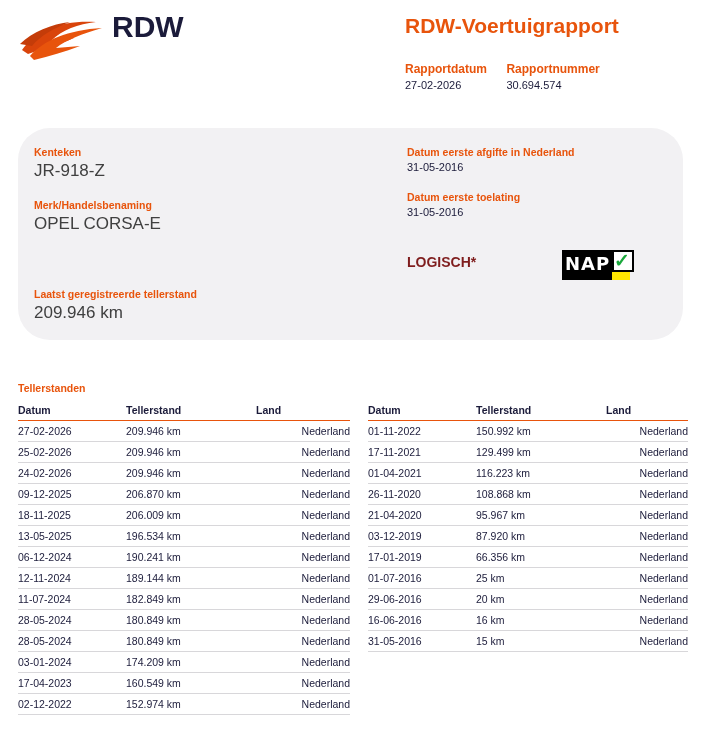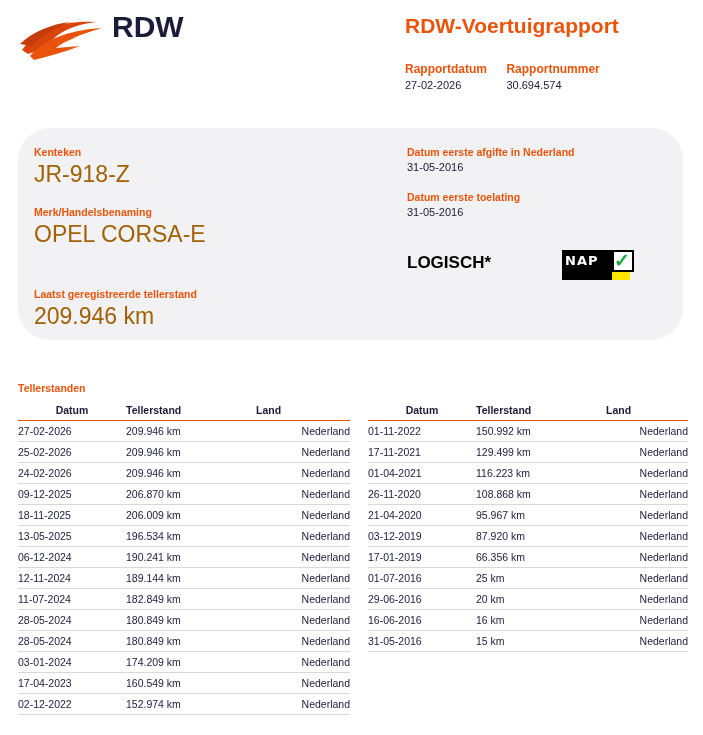--- a/index.html
+++ b/index.html
@@ -94,42 +94,42 @@
     top: 18px;
     width: 270px;
   }
   .fld-label {
     font-size: 10.5px;
     font-weight: bold;
     color: #e8540c;
     margin-bottom: 3px;
   }
   .fld-value-big {
-    font-size: 23px;
-    color: #a16207;
+    font-size: 17px;
+    color: #404040;
     margin-bottom: 18px;
   }
   .fld-value-small {
     font-size: 11px;
     color: #1b1b3a;
     margin-bottom: 18px;
   }
   .odo-block {
     position: absolute;
     left: 16px;
     top: 160px;
     width: 360px;
   }
   .verdict {
     position: absolute;
     left: 389px;
     top: 122px;
-    font-size: 17px;
-    font-weight: bold;
-    color: #000000;
+    font-size: 14px;
+    font-weight: bold;
+    color: #7f1d1d;
     line-height: 25px;
   }
   .nap-logo {
     position: absolute;
     left: 544px;
     top: 122px;
     width: 76px;
     height: 30px;
   }
   .nap-box {
@@ -137,21 +137,21 @@
     left: 0;
     top: 0;
     width: 50px;
     height: 30px;
     background: #000000;
   }
   .nap-text {
     position: absolute;
     left: 3px;
     top: 3px;
-    font-size: 13px;
+    font-size: 18px;
     font-weight: bold;
     color: #ffffff;
     letter-spacing: 1px;
     font-family: "DejaVu Sans", sans-serif;
   }
   .nap-yellow {
     position: absolute;
     left: 0;
     top: 22px;
     width: 68px;
@@ -199,21 +199,21 @@
   .tbl-wrap.right { left: 350px; width: 320px; }
   table.t {
     width: 100%;
     border-collapse: collapse;
     font-size: 10.5px;
   }
   table.t th {
     font-size: 10.5px;
     font-weight: bold;
     color: #1b1b3a;
-    text-align: center;
+    text-align: left;
     padding: 0 0 4px 0;
     border-bottom: 1px solid #e8540c;
   }
   table.t th.c2 { text-align: left; }
   table.t th.c3 { text-align: left; }
   table.t td {
     padding: 4px 0 4px 0;
     border-bottom: 1px solid #d8d7da;
     color: #1b1b3a;
     font-size: 10.5px;

